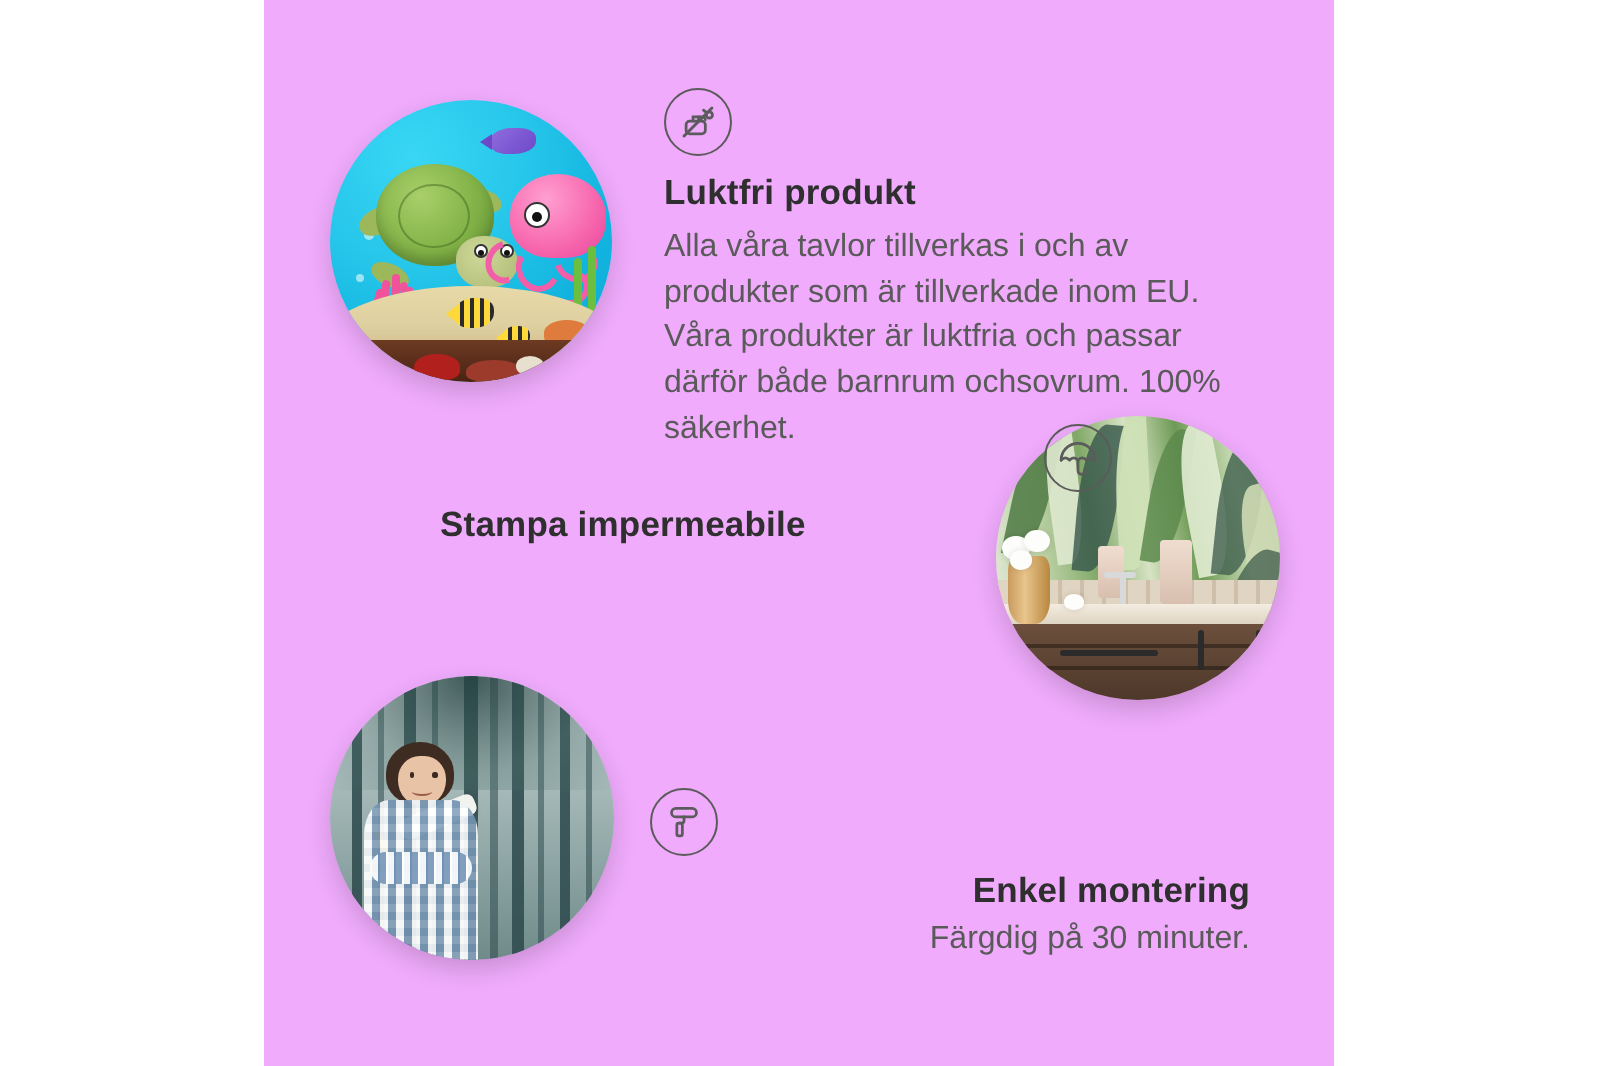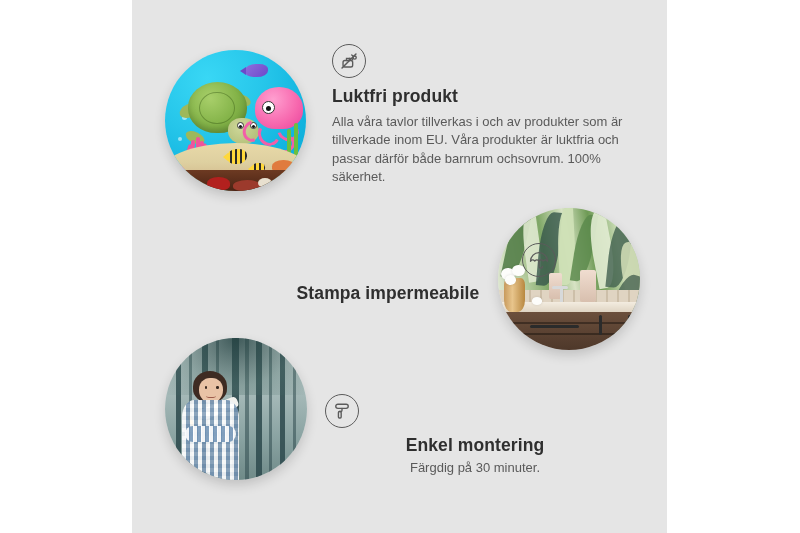--- a/index.html
+++ b/index.html
@@ -19,21 +19,21 @@
     background: #ffffff;
   }
 
   
   #panel {
     position: absolute;
     left: 132px;
     top: 0;
     width: 535px;
     height: 533px;
-    background: #e5e5e5;
+    background: #f0abfc;
     overflow: hidden;
   }
 
   
   .photo {
     position: absolute;
     border-radius: 50%;
     overflow: hidden;
     box-shadow: 0 5px 12px rgba(0,0,0,0.16);
   }
@@ -237,37 +237,37 @@
   .icon-circle svg { display:block; }
 
   .feat-title {
     font-size: 17.5px;
     font-weight: bold;
     color: #2f2f2f;
     letter-spacing: .1px;
     line-height: 1.2;
   }
   .feat-body {
-    font-size: 13px;
+    font-size: 16px;
     color: #5a5a5a;
     line-height: 1.42;
   }
 
   
   #feature-odour { left: 200px; top: 44px; width: 292px; text-align: left; }
   #feature-odour .icon-circle { margin-bottom: 8px; }
   #feature-odour .feat-title { margin-bottom: 6px; }
 
   
-  #feature-water { left: 88px; top: 243px; width: 336px; text-align: center; }
+  #feature-water { left: 88px; top: 212px; width: 336px; text-align: left; }
   #feature-water .icon-row { display:flex; justify-content:flex-end; margin-bottom: 6px; }
   #feature-water .feat-title { margin-bottom: 4px; }
 
   
-  #feature-mount { left: 193px; top: 394px; width: 300px; text-align: center; }
+  #feature-mount { left: 193px; top: 394px; width: 300px; text-align: right; }
   #feature-mount .icon-circle { margin-bottom: 7px; }
   #feature-mount .feat-title { margin-bottom: 3px; }
 </style>
 </head>
 <body>
 
 <div id="stage">
   <div id="panel">
 
     <div class="photo" id="photo-ocean">

